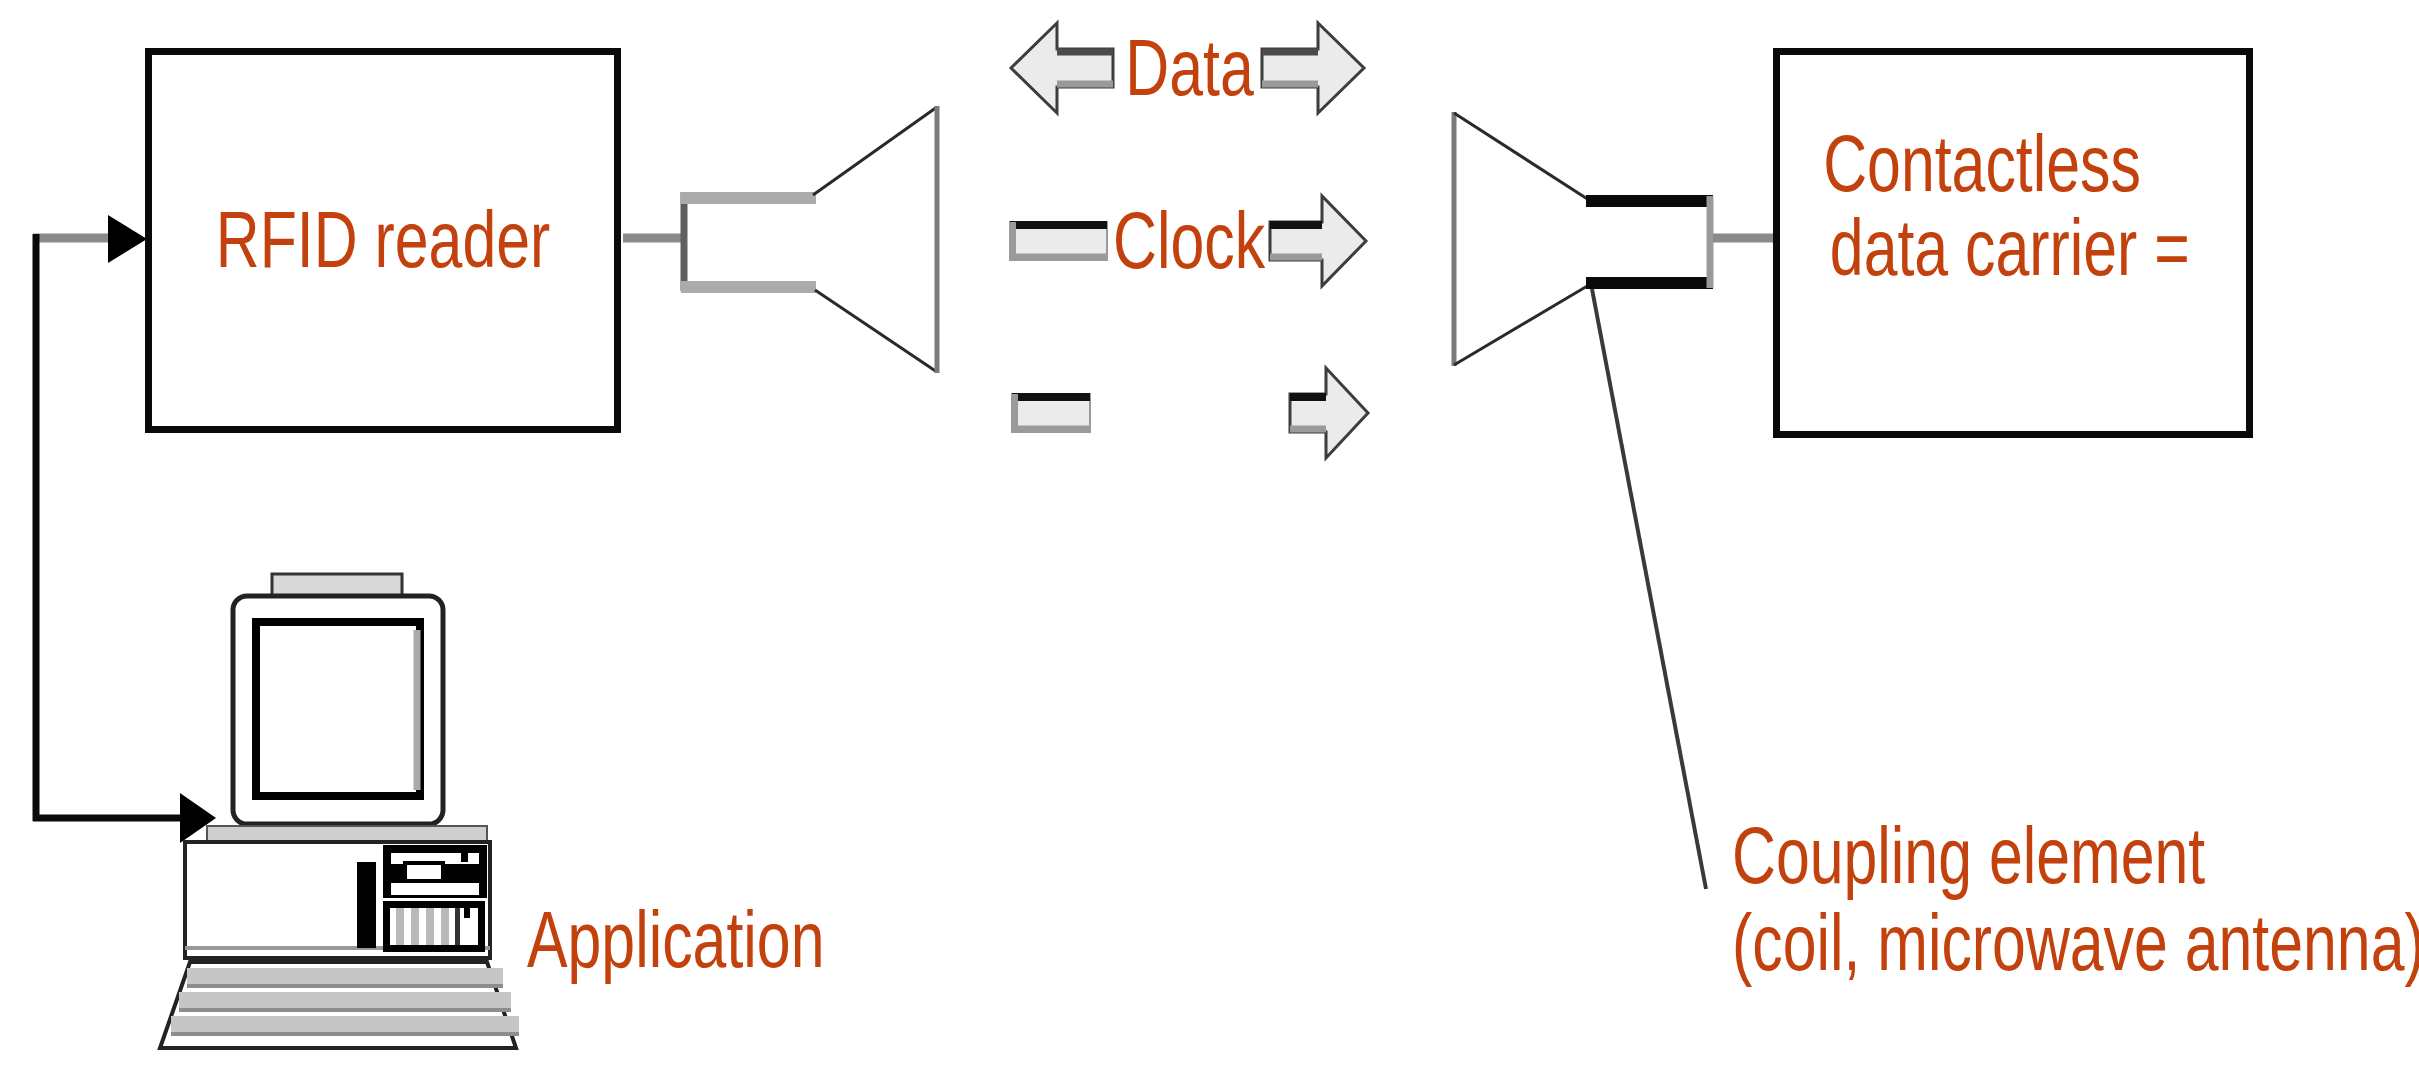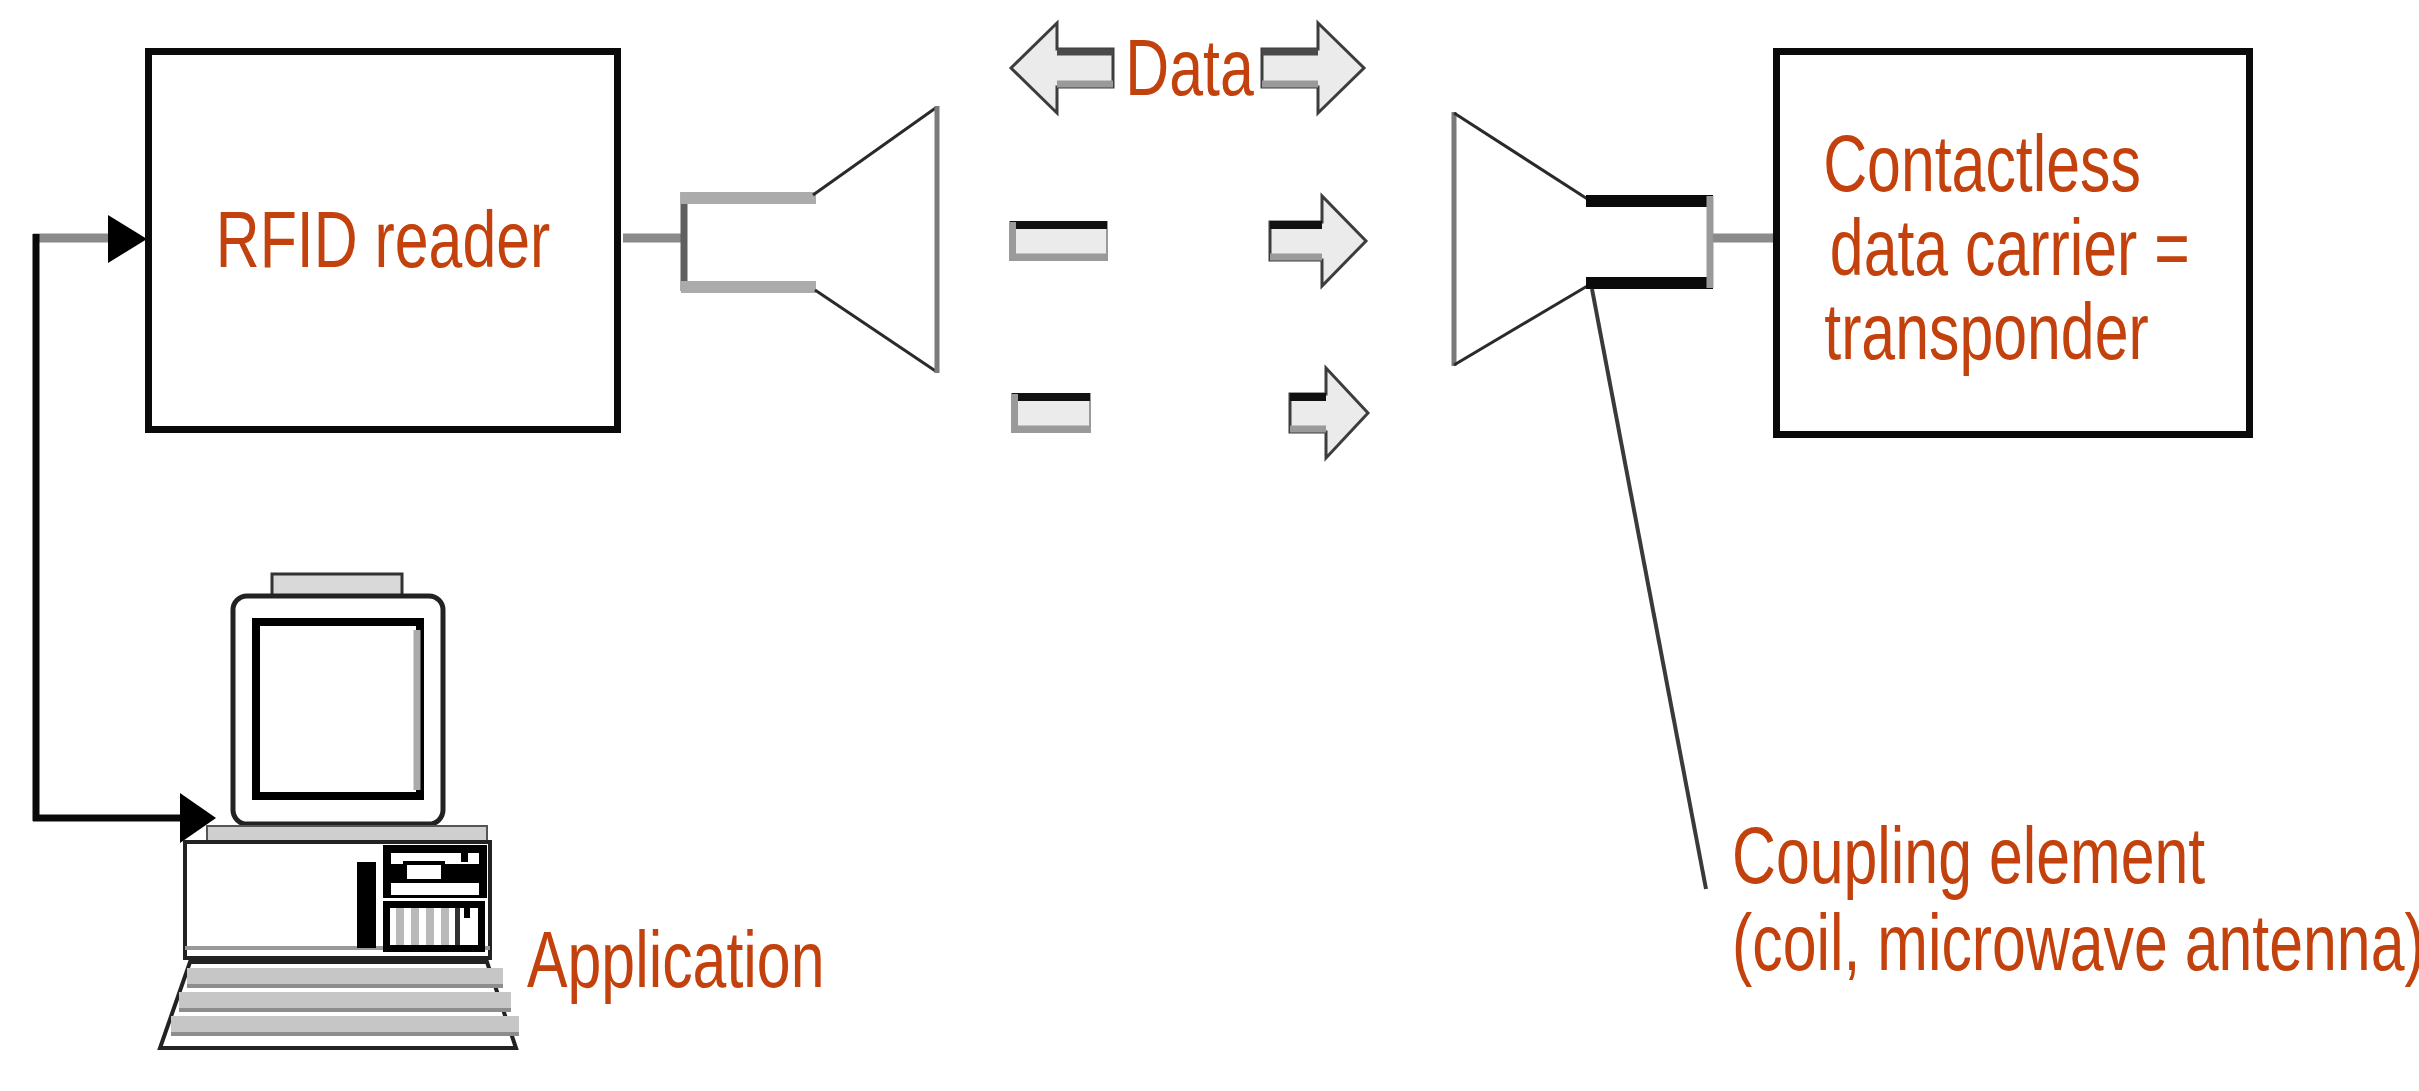--- a/index.html
+++ b/index.html
@@ -26,21 +26,21 @@
     line-height:84px;
   }
   .lbl .cx{display:inline-block;transform:scaleX(0.76);transform-origin:50% 50%;}
   .lbl.left-align .cx{transform-origin:0 50%;}
   .centered{text-align:center;}
   #reader-label{left:145px;top:198px;width:476px;line-height:84px;text-decoration:underline;}
   #transponder-label{left:1773px;top:122px;width:383px;}
   #data-label{left:1012px;top:26px;width:355px;}
   #clock-label{left:1012px;top:199px;width:355px;}
   #energy-label{left:1012px;top:370px;width:355px;}
-  #application-label{left:527px;top:898px;margin-top:20px;}
+  #application-label{left:527px;top:898px;}
   #coupling-label{left:1732px;top:812px;line-height:87px;}
   #diagram-art{position:absolute;left:0;top:0;}
 </style>
 </head>
 <body>
 
 <div id="stage">
 
   <svg id="diagram-art" width="2419" height="1091" viewBox="0 0 2419 1091">
 
@@ -154,25 +154,27 @@
 
   <div class="box" id="reader-box"></div>
   <div class="lbl centered" id="reader-label">
     <span class="cx">RFID reader</span>
   </div>
 
   <div class="box" id="transponder-box"></div>
   <div class="lbl centered" id="transponder-label">
     <div><span class="cx">Contactless</span></div>
     <div><span class="cx">data carrier =</span></div>
-    <div><span class="cx">transponder</span></div>
   </div>
 
   <div class="lbl centered" id="data-label">
     <span class="cx">Data</span>
+  </div>
+  <div class="lbl centered" id="clock-label">
+    <span class="cx">Clock</span>
   </div>
 
   <div class="lbl left-align" id="application-label">
     <span class="cx">Application</span>
   </div>
 
   <div class="lbl left-align" id="coupling-label">
     <div><span class="cx">Coupling element</span></div>
     <div><span class="cx">(coil, microwave antenna)</span></div>
   </div>

